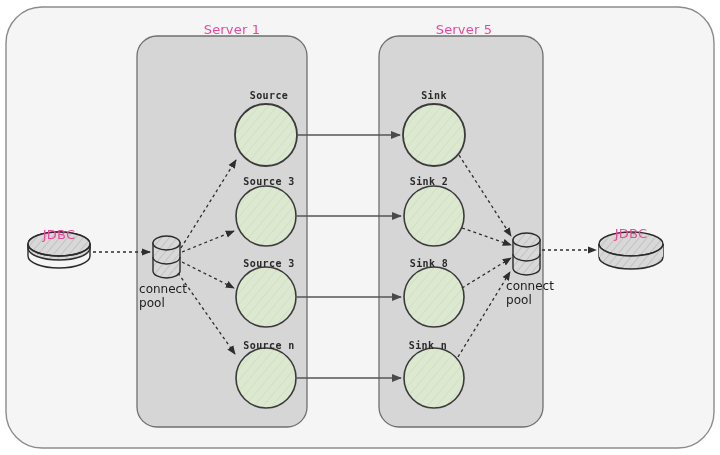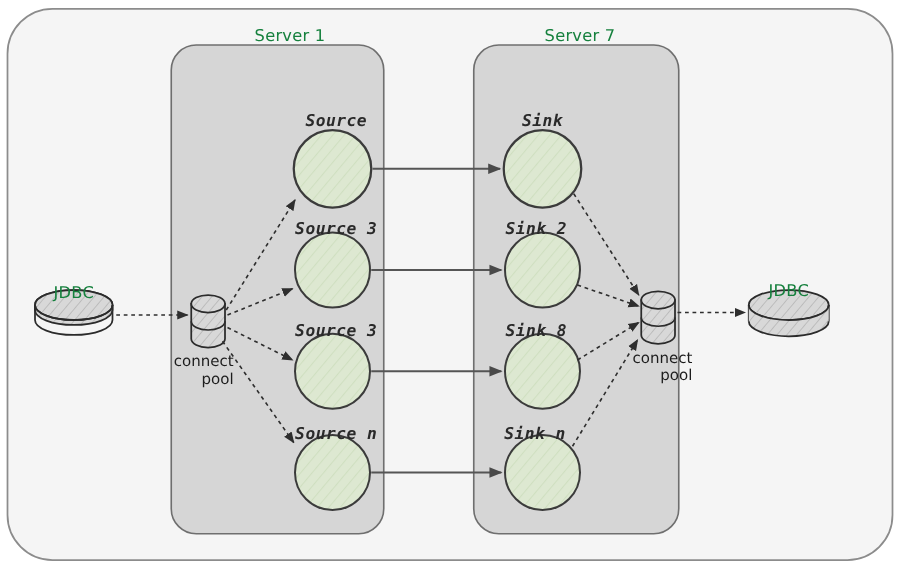--- a/index.html
+++ b/index.html
@@ -1,22 +1,22 @@
 <!DOCTYPE html>
 <html><head>
 <meta charset="utf-8">
 <style>
   html,body{margin:0;padding:0;background:#ffffff;}
   body{font-family:"Liberation Sans",sans-serif;}
   #stage{position:relative;width:720px;height:455px;overflow:hidden;background:#ffffff;}
   #stage svg{position:absolute;left:0;top:0;}
   .lbl{position:absolute;white-space:nowrap;}
-  .mono{font-family:"DejaVu Sans Mono","Liberation Mono",monospace;font-weight:bold;font-size:13px;color:#2a2a2a;letter-spacing:.4px;font-style:italic;}
-  .hand{font-family:"DejaVu Sans","Liberation Sans",sans-serif;font-size:13px;color:#15803d;letter-spacing:.2px;}
-  .hand-sm{font-family:"DejaVu Sans","Liberation Sans",sans-serif;font-size:12px;color:#1d1d1d;line-height:14px;text-align:right;}
+  .mono{font-family:"DejaVu Sans Mono","Liberation Mono",monospace;font-weight:bold;font-size:10px;color:#2a2a2a;letter-spacing:.4px;}
+  .hand{font-family:"DejaVu Sans","Liberation Sans",sans-serif;font-size:13px;color:#ec4899;letter-spacing:.2px;}
+  .hand-sm{font-family:"DejaVu Sans","Liberation Sans",sans-serif;font-size:12px;color:#1d1d1d;line-height:14px;text-align:left;}
   .ctr{transform:translateX(-50%);}
 </style>
 </head>
 <body>
 
 <div id="stage">
 
   <svg width="720" height="455" viewBox="0 0 720 455">
     <defs>
       <pattern id="hatchGreen" width="7" height="7" patternTransform="rotate(40)" patternUnits="userSpaceOnUse">
@@ -124,21 +124,21 @@
       <line x1="462" y1="288" x2="511" y2="258" stroke="#2e2e2e" stroke-width="1.3" stroke-dasharray="3,3" marker-end="url(#arrD)"></line>
       <line x1="458" y1="357" x2="510" y2="272" stroke="#2e2e2e" stroke-width="1.3" stroke-dasharray="3,3" marker-end="url(#arrD)"></line>
     </g>
 
     <g>
       <line x1="542" y1="250" x2="596" y2="250" stroke="#2e2e2e" stroke-width="1.3" stroke-dasharray="3,3" marker-end="url(#arrD)"></line>
     </g>
   </svg>
 
   <div class="lbl hand ctr" style="left:232px;top:22px;">Server 1</div>
-  <div class="lbl hand ctr" style="left:464px;top:22px;">Server 7</div>
+  <div class="lbl hand ctr" style="left:464px;top:22px;">Server 5</div>
 
   <div class="lbl hand ctr" style="left:59px;top:227px;">JDBC</div>
   <div class="lbl hand ctr" style="left:631px;top:226px;">JDBC</div>
 
   <div class="lbl hand-sm ctr" style="left:163px;top:282px;">
     <div>connect</div>
     <div>pool</div>
   </div>
   <div class="lbl hand-sm ctr" style="left:530px;top:279px;">
     <div>connect</div>

